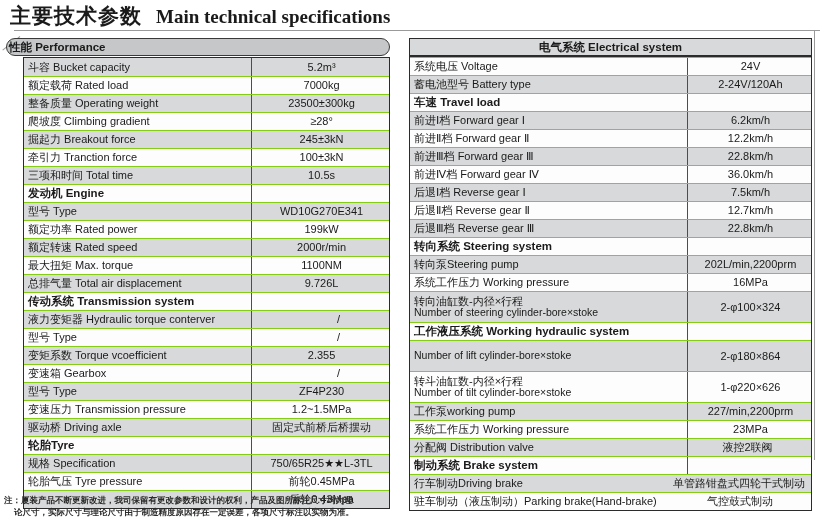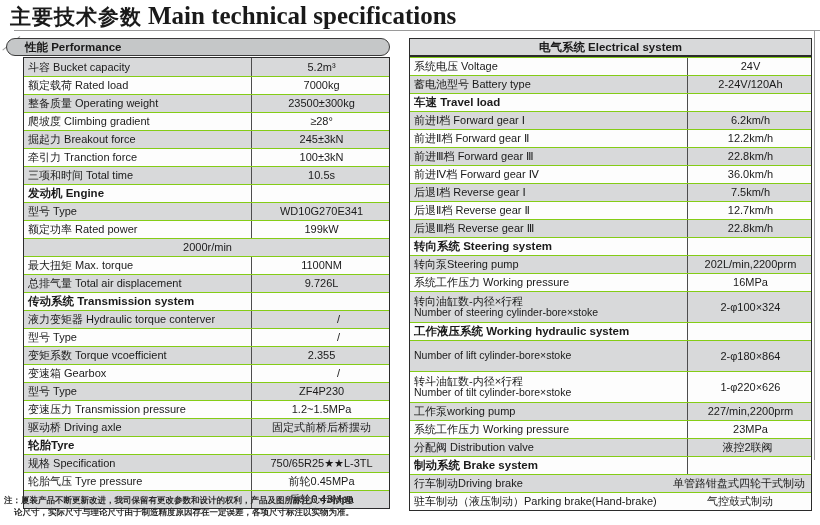--- a/index.html
+++ b/index.html
@@ -4,31 +4,31 @@
 <style>
   html,body{margin:0;padding:0;}
   body{
     width:820px;height:525px;position:relative;background:#ffffff;
     font-family:"Liberation Sans","DejaVu Sans",sans-serif;
     color:#1a1a1a;overflow:hidden;
   }
   
   .title{position:absolute;left:10px;top:2px;white-space:nowrap;}
   .title-zh{font-size:21px;font-weight:bold;letter-spacing:1px;}
-  .title-en{font-size:25px;font-weight:bold;font-family:"Liberation Serif","DejaVu Serif",serif;margin-left:6px;}
+  .title-en{font-size:19px;font-weight:bold;font-family:"Liberation Serif","DejaVu Serif",serif;margin-left:14px;}
   
   .rule-top{position:absolute;left:14px;top:30px;width:806px;height:0;border-top:1px solid #9a9a9a;}
   .rule-diag{position:absolute;left:-2px;top:36px;width:22px;height:0;border-top:1px solid #9a9a9a;transform:rotate(-38deg);transform-origin:right center;}
   .rule-right{position:absolute;left:814px;top:30px;width:0;height:430px;border-left:1px solid #9a9a9a;}
   
   .left-col{position:absolute;left:6px;top:38px;width:384px;}
   .right-col{position:absolute;left:392px;top:38px;width:420px;}
   .pill{
     box-sizing:border-box;height:18px;border:1px solid #3a3a3a;border-radius:9px;
-    background:#c5c7c8;font-weight:bold;font-size:11.5px;line-height:16px;padding:0 18px;
+    background:#c5c7c8;font-weight:bold;font-size:11.5px;line-height:16px;padding:0 2px;
     margin-bottom:1px;
   }
   .spec-table{border:1.5px solid #2b2b2b;box-sizing:border-box;background:#fff;margin-left:17px;}
   .row{
     display:flex;align-items:stretch;box-sizing:border-box;height:18px;
     font-size:11px;line-height:1.1;background:#fdfdfd;
   }
   .row + .row{border-top:1px solid #84cc16;}
   .row.gray{background:#d8d9da;}
   .row.tall{height:31px;}
@@ -119,20 +119,23 @@
         </div>
         <div class="cell value">WD10G270E341</div>
       </div>
       <div class="row">
         <div class="cell label">
           <span>额定功率 Rated power</span>
         </div>
         <div class="cell value">199kW</div>
       </div>
       <div class="row gray">
+        <div class="cell label">
+          <span>额定转速 Rated speed</span>
+        </div>
         <div class="cell value">2000r/min</div>
       </div>
       <div class="row">
         <div class="cell label">
           <span>最大扭矩 Max. torque</span>
         </div>
         <div class="cell value">1100NM</div>
       </div>
       <div class="row gray">
         <div class="cell label">

